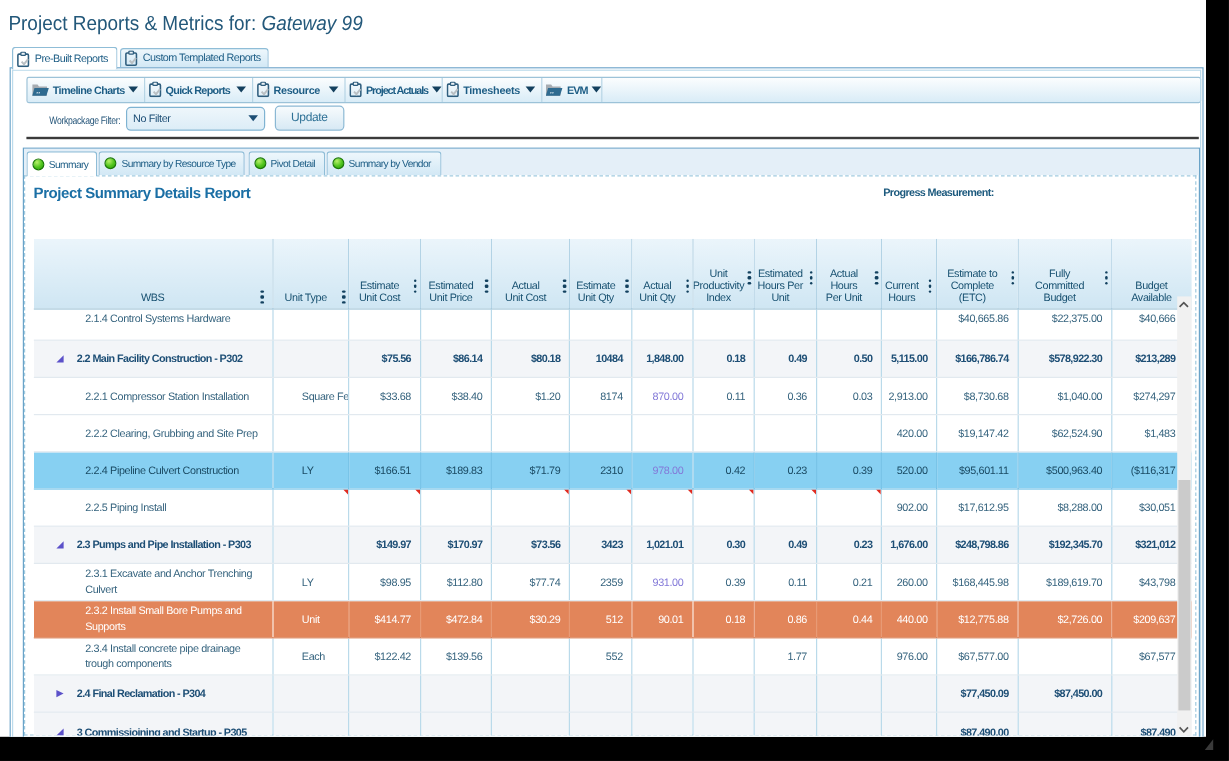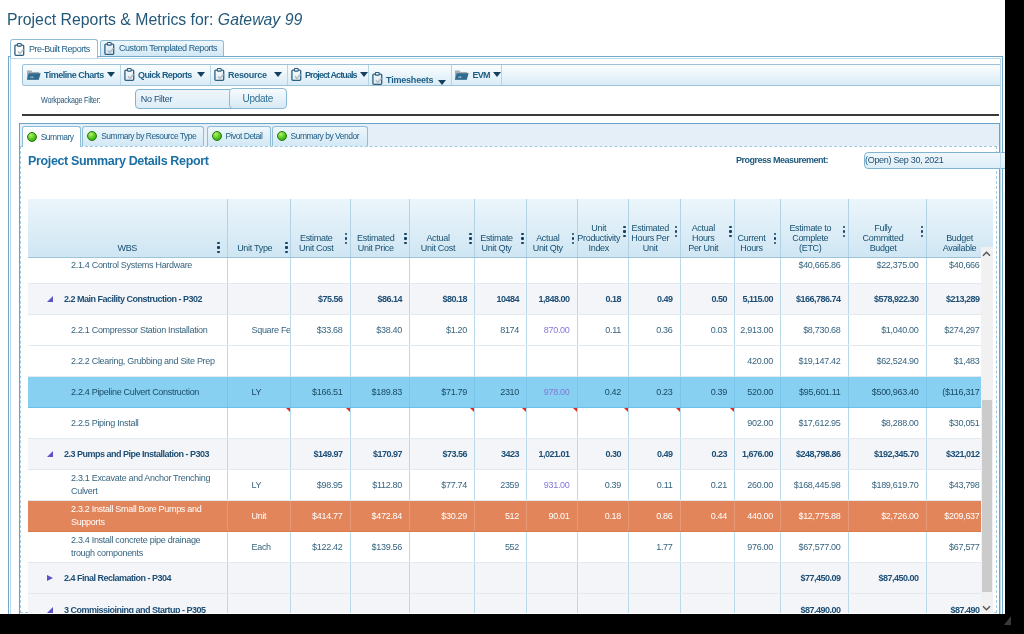--- a/index.html
+++ b/index.html
@@ -14,21 +14,21 @@
 
 #opanel { left:8px; top:56px; width:995px; height:561px; background:#fff; border:1px solid #74a9cc; }
 #opanel-inner { left:1px; top:1px; width:991px; height:557px; border:1px solid #bcdbec; pointer-events:none; z-index:1; }
 
 #menubar { left:13px; top:7px; height:21.5px; width:979px; background:linear-gradient(#fbfdfe,#d9ecf7); border:1px solid #9cc2d8; border-radius:2px; display:flex; align-items:stretch; }
 .mi { display:flex; align-items:center; gap:3.5px; padding:0 5px 0 2.5px; overflow:hidden; border-right:1px solid #b7d5e5; font-size:9px; letter-spacing:-0.5px; color:#1d5d85; font-weight:bold; white-space:nowrap; }
 .mi svg { flex:none; }
 .dna { width:0; height:0; border-left:4.5px solid transparent; border-right:4.5px solid transparent; border-top:5.5px solid #14405e; margin-left:auto; }
 
 #wplabel { left:31.5px; top:38.4px; font-size:9px; letter-spacing:-0.3px; color:#26567a; transform:scaleX(.8); transform-origin:0 50%; white-space:nowrap; }
-.ddl { position:absolute; background:#fff; border:1px solid #7fb3d2; border-radius:2px; font-size:9px; letter-spacing:-0.3px; color:#1d4e75; display:flex; align-items:center;margin-left:30px; }
+.ddl { position:absolute; background:#fff; border:1px solid #7fb3d2; border-radius:2px; font-size:9px; letter-spacing:-0.3px; color:#1d4e75; display:flex; align-items:center; }
 .ddl .tx { padding-left:0; }
 .ddl .ar { position:absolute; right:4.5px; top:50%; margin-top:-2.5px; width:0; height:0; border-left:4.5px solid transparent; border-right:4.5px solid transparent; border-top:5.5px solid #1d4e75; }
 #wpdd { left:95.8px; top:32px; width:116px; height:19.5px; background:linear-gradient(#eef6fb,#dcedf7); border-radius:4px; }
 #updBtn { left:220px; top:31.3px; width:57.5px; height:21px; background:linear-gradient(#f7fbfd,#d7e9f4); border:1px solid #8bb8d4; border-radius:4px; font-size:10px; letter-spacing:-0.3px; color:#2e7196; display:flex; align-items:center; justify-content:center; }
 #hr { left:12.5px; top:56.5px; width:977px; height:2px; background:#3a3a3a; }
 
 .itab { position:absolute; top:68.8px; height:20px; z-index:6; border:1px solid #8fbdd7; border-bottom:none; border-radius:3px 3px 0 0; display:flex; align-items:center; font-size:8.5px; letter-spacing:-0.5px; color:#1d5d85; white-space:nowrap; padding:0 0 0 4px; overflow:hidden; }
 .itab.on { background:#fff; height:21.5px; z-index:7; }
 .itab.off { background:linear-gradient(#eef7fc,#d2e8f5); }
 .ball { width:10px; height:10px; flex:none; border-radius:50%; background:radial-gradient(circle at 35% 28%, #b8f06a, #4fc41c 55%, #2f9e0d); border:1px solid #1d7a08; margin-right:4px; }
@@ -106,21 +106,21 @@
       <div class="mi" style="width:77px; letter-spacing:-0.3px;"><svg width="11" height="13" viewBox="0 0 11 13">
             <rect x="0.9" y="2.1" width="8.8" height="10.2" rx="1" fill="none" stroke="#2f5e7e" stroke-width="1.3"></rect>
             <rect x="3.4" y="0.5" width="3.8" height="2.6" rx="0.7" fill="#eef4f8" stroke="#2f5e7e" stroke-width="1.1"></rect>
             <path d="M4 8.4 l2 2.1 3.4-4.2" stroke="#b9bfc3" stroke-width="1.6" fill="none"></path>
           </svg>Resource<span class="dna"></span></div>
       <div class="mi" style="width:81px; letter-spacing:-0.9px;"><svg width="11" height="13" viewBox="0 0 11 13">
             <rect x="0.9" y="2.1" width="8.8" height="10.2" rx="1" fill="none" stroke="#2f5e7e" stroke-width="1.3"></rect>
             <rect x="3.4" y="0.5" width="3.8" height="2.6" rx="0.7" fill="#eef4f8" stroke="#2f5e7e" stroke-width="1.1"></rect>
             <path d="M4 8.4 l2 2.1 3.4-4.2" stroke="#b9bfc3" stroke-width="1.6" fill="none"></path>
           </svg>Project Actuals<span class="dna"></span></div>
-      <div class="mi" style="width:82.5px; letter-spacing:-0.2px;align-items:flex-end;"><svg width="11" height="13" viewBox="0 0 11 13">
+      <div class="mi" style="width:82.5px; letter-spacing:-0.2px;"><svg width="11" height="13" viewBox="0 0 11 13">
             <rect x="0.9" y="2.1" width="8.8" height="10.2" rx="1" fill="none" stroke="#2f5e7e" stroke-width="1.3"></rect>
             <rect x="3.4" y="0.5" width="3.8" height="2.6" rx="0.7" fill="#eef4f8" stroke="#2f5e7e" stroke-width="1.1"></rect>
             <path d="M4 8.4 l2 2.1 3.4-4.2" stroke="#b9bfc3" stroke-width="1.6" fill="none"></path>
           </svg>Timesheets<span class="dna"></span></div>
       <div class="mi" style="width:50px; letter-spacing:-0.8px;"><svg width="15" height="12" viewBox="0 0 15 12">
             <path d="M1 1.4 h4.3 l1.2 1.6 H13.2 V10.8 H1 Z" fill="#a6acb2"></path>
             <path d="M2.7 4.3 H14.7 L12.6 10.8 H0.9 Z" fill="#2f6b90"></path>
             <path d="M4.3 8.9 l0.35-1.3 h1.1 l-0.35 1.3 Z M6 8.9 l0.35-1.3 h1.1 L7.1 8.9 Z" fill="#b9cfdd"></path>
           </svg>EVM<span class="dna"></span></div>
       <div class="mi" style="width:81px; letter-spacing:-0.8px;margin-top:34px;"><svg width="15" height="12" viewBox="0 0 15 12">
@@ -140,24 +140,20 @@
     <div class="itab on abs" style="left:12.7px; width:59.5px;"><span class="ball"></span>Summary</div>
     <div class="itab off abs" style="left:73.2px; width:122px;"><span class="ball"></span>Summary by Resource Type</div>
     <div class="itab off abs" style="left:197.5px; width:64px;"><span class="ball"></span>Pivot Detail</div>
     <div class="itab off abs" style="left:262.5px; width:96px;"><span class="ball"></span>Summary by Vendor</div>
 
     <div class="abs" id="ipanel">
         <div class="abs" id="navstrip"></div>
         <div class="abs" id="cpanel"></div>
       <div class="abs" id="rheading">Project Summary Details Report</div>
       <div class="abs" id="pmlabel">Progress Measurement:</div>
-      <div class="ddl" id="pmdd">
-          <span class="tx">(Open) Sep 30, 2021</span>
-          <span class="ar"></span>
-        </div>
       <div class="abs" id="tbl">
         <table>
           <colgroup>
             <col style="width:199px">
               <col style="width:63.5px">
               <col style="width:59.5px">
               <col style="width:59.5px">
               <col style="width:65px">
               <col style="width:52px">
               <col style="width:50.5px">

